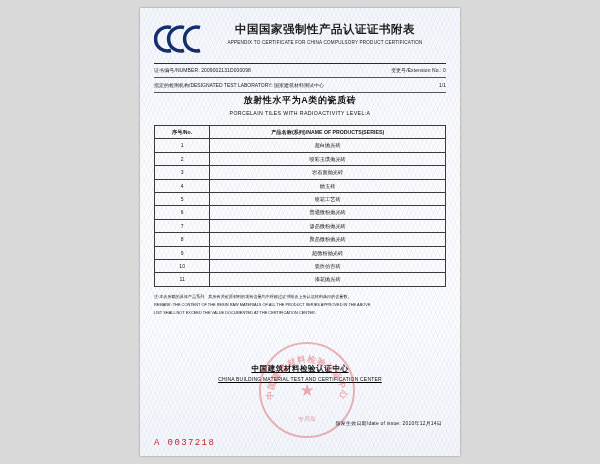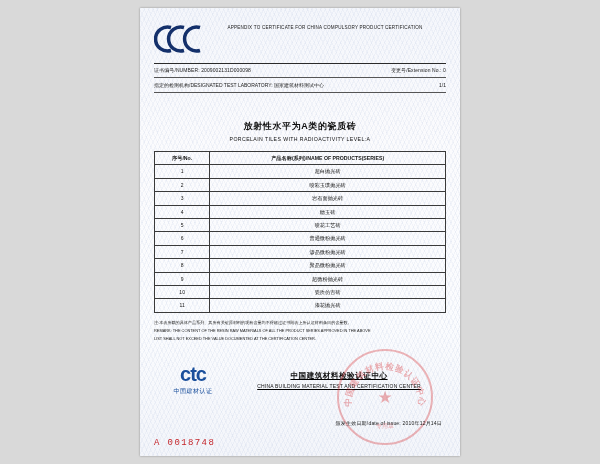--- a/index.html
+++ b/index.html
@@ -41,21 +41,21 @@
   .rule.thin{height:.5px;background:#555;}
 
   .row-line{display:flex;justify-content:space-between;font-size:5px;color:#1c1c1c;margin-top:3px;letter-spacing:.1px;}
   .row-line .left{white-space:nowrap;}
   .row-line .right{white-space:nowrap;}
 
   .lab-line{display:flex;justify-content:space-between;font-size:5px;color:#1c1c1c;margin-top:4px;}
 
   
   .doc-title{
-    text-align:center;font-size:9px;font-weight:bold;color:#111;margin-top:28px;letter-spacing:.6px;
+    text-align:center;font-size:9px;font-weight:bold;color:#111;margin-top:2px;letter-spacing:.6px;
   }
   .doc-title-en{
     text-align:center;font-size:5.2px;color:#111;margin-top:3px;letter-spacing:.4px;
   }
 
   
   table{
     width:100%;border-collapse:collapse;margin-top:9px;
     table-layout:fixed;
   }
@@ -130,20 +130,21 @@
       <div class="ccc">
         <svg viewBox="0 0 104 66" width="52" height="34" aria-hidden="true">
           <g fill="none" stroke="#14306b" stroke-width="7">
             <path d="M34 10 A24 24 0 1 0 34 56"></path>
             <path d="M60 10 A24 24 0 1 0 60 56"></path>
             <path d="M92 10 A24 24 0 1 0 92 56"></path>
           </g>
         </svg>
       </div>
       <div class="hdr-text">
+        <div class="t-cn">中国国家强制性产品认证证书附表</div>
         <div class="t-en1">APPENDIX TO CERTIFICATE FOR CHINA COMPULSORY PRODUCT CERTIFICATION</div>
       </div>
     </div>
 
     <div class="rule"></div>
 
     <div class="row-line">
       <div class="left">
         <span>证书编号/NUMBER:</span>
         <span>2009002131D000098</span>
@@ -231,24 +232,20 @@
     <div class="notes">
       <div class="note-cn">注:本表所载的具体产品系列、其所有关键原材料的现有含量均不得超过证书附表上所认证材料条目的含量数。</div>
       <div class="note-en">REMARK: THE CONTENT OF THE RESIN RAW MATERIALS OF ALL THE PRODUCT SERIES  APPROVED IN THE ABOVE</div>
       <div class="note-en">LIST SHALL NOT EXCEED THE VALUE DOCUMENTED AT THE CERTIFICATION CENTER.</div>
     </div>
 
   </div>
 
   <div class="footer">
     <div class="foot-main">
-      <div class="ctc">
-        <div class="ctc-logo">ctc</div>
-        <div class="ctc-sub">中国建材认证</div>
-      </div>
       <div class="foot-org">
         <div class="org-cn">中国建筑材料检验认证中心</div>
         <div class="org-en">CHINA BUILDING MATERIAL TEST AND CERTIFICATION CENTER</div>
         <div class="seal">
           <svg class="arc" viewBox="0 0 92 92" aria-hidden="true">
             <defs>
                 <path id="sealarc" d="M 12 52 A 34 34 0 0 1 80 52"></path>
               </defs>
             <text><textPath href="#sealarc" startOffset="50%" text-anchor="middle">中国建筑材料检验认证中心</textPath></text>
           </svg>
@@ -256,15 +253,15 @@
           <div class="bottom-txt">专用章</div>
         </div>
       </div>
     </div>
 
     <div class="date-line">
       <span>颁发生效日期/date of issue:</span>
       <span>2010年12月14日</span>
     </div>
 
-    <div class="serial">A 0018748</div>
+    <div class="serial">A 0037218</div>
   </div>
 </div>
 
 </body></html>

